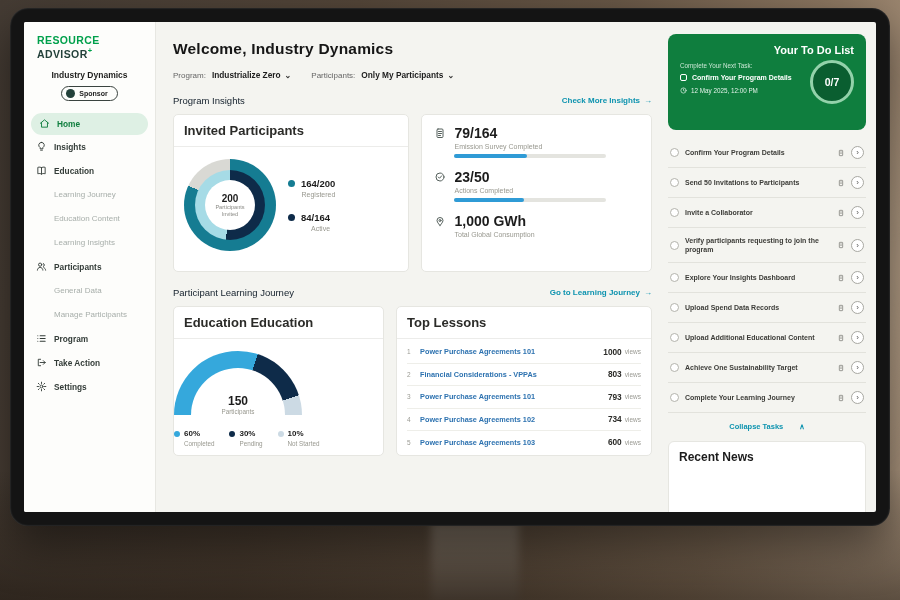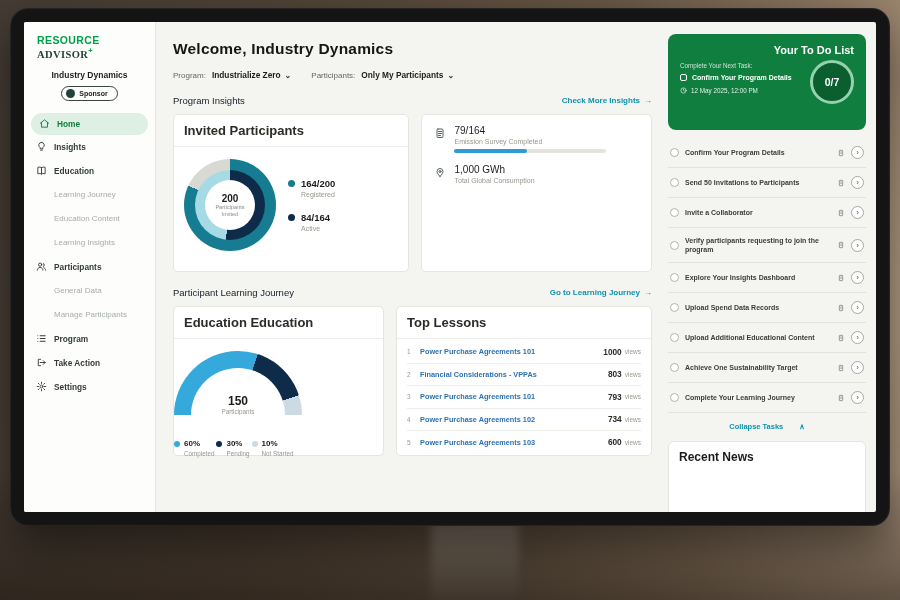--- a/index.html
+++ b/index.html
@@ -13,21 +13,21 @@
   .stand { position:absolute; left:431px; top:522px; width:88px; height:80px;
     background:linear-gradient(to bottom,#998b7b,#6d6053); filter:blur(4px); }
   .monitor { position:absolute; left:10px; top:8px; width:880px; height:518px; background:#141414;
     border-radius:18px; box-shadow:0 18px 45px rgba(0,0,0,.5), inset 0 0 2px rgba(255,255,255,.25); }
   .screen { position:absolute; left:24px; top:22px; width:852px; height:490px; background:#f4f4f0;
     overflow:hidden; border-radius:2px; }
 
   
   .sidebar { position:absolute; left:0; top:0; bottom:0; width:132px; background:#fdfdfb; border-right:1px solid #e7e7e2; }
   .logo { padding:12px 0 0 13px; font-size:10.5px; font-weight:bold; letter-spacing:.4px; }
-  .logo .g { color:#00a04b; } .logo .d { color:#23413a;font-family:Liberation Serif, serif; }
+  .logo .g { color:#00a04b; } .logo .d { color:#23413a; }
   .logo .plus { color:#00a04b; font-size:7.5px; vertical-align:super; }
   .org { text-align:center; font-size:8.5px; font-weight:bold; color:#1f1f1d; margin-top:10px; }
   .sponsor { width:fit-content; margin:6px auto 0; border:1px solid #3a433f; border-radius:9px;
     padding:2px 9px 2px 4px; font-size:7px; font-weight:bold; color:#222; display:flex; align-items:center; gap:4px; cursor:pointer; }
   .sdot { width:9px; height:9px; border-radius:50%; background:#23413a; }
   .nav { margin-top:12px; }
   .nav-item { display:flex; align-items:center; gap:7px; height:24px; padding:0 12px;
     font-size:8.3px; font-weight:bold; color:#333c38; cursor:pointer; }
   .nav-item svg { width:11px; height:11px; flex:0 0 11px; }
   .nav-item.sub { padding-left:30px; color:#a7aeaa; font-weight:normal; font-size:8px; }
@@ -51,44 +51,44 @@
   .donut-row { display:flex; align-items:center; gap:12px; padding:12px 10px; }
   .donut { width:92px; height:92px; border-radius:50%; position:relative;
     background:conic-gradient(#157c92 0 295deg,#d9d9d4 295deg 360deg); }
   .donut-mid { position:absolute; inset:11px; border-radius:50%;
     background:conic-gradient(#0e2b49 0 187deg,#a6dbe6 187deg 360deg); }
   .donut-center { position:absolute; inset:21px; background:#fff; border-radius:50%;
     display:flex; flex-direction:column; align-items:center; justify-content:center; text-align:center; }
   .dcv { font-size:10px; font-weight:bold; color:#1c1c1c; }
   .dcl { font-size:5.6px; color:#8b8b86; width:36px; line-height:1.25; }
   .legend { display:flex; flex-direction:column; gap:14px; }
-  .leg { display:flex; gap:6px; align-items:flex-start; }
+  .leg { display:flex; gap:6px; align-items:flex-start;text-align:right; }
   .dot { width:7px; height:7px; border-radius:50%; margin-top:2px; flex:0 0 7px; }
   .leg-val { font-size:9.5px; font-weight:bold; color:#1c1c1c; }
   .leg-lab { font-size:7px; color:#98988f; margin-top:2px; }
 
   
   .stats { padding:10px 12px; display:flex; flex-direction:column; gap:11px; }
   .stat { display:flex; gap:8px; }
   .stat svg { width:12px; height:12px; color:#55605c; margin-top:2px; flex:0 0 12px; }
-  .stat-val { font-size:10px; font-weight:normal; color:#1c1c1c; }
+  .stat-val { font-size:14px; font-weight:bold; color:#1c1c1c; }
   .stat-lab { font-size:7px; color:#98988f; margin:2px 0 4px; }
   .pbar { width:152px; height:4px; background:#e4e4df; border-radius:2px; }
   .pfill { height:100%; background:#2f9bd6; border-radius:2px; }
 
   
   .gauge-wrap { padding:12px 0 0; display:flex; flex-direction:column; align-items:flex-start; }
   .gauge { width:128px; height:64px; position:relative; overflow:hidden; }
   .gauge-circle { width:128px; height:128px; border-radius:50%; position:absolute; top:0; left:0;
     background:conic-gradient(from 270deg,#35a8dc 0 108deg,#0e2b49 108deg 162deg,#ccdae4 162deg 180deg,#ffffff 180deg 360deg); }
   .gauge-hole { position:absolute; left:17px; top:17px; width:94px; height:94px; border-radius:50%; background:#fff; }
   .gauge-center { position:absolute; left:0; right:0; bottom:0; text-align:center; }
   .gcv { font-size:12px; font-weight:bold; color:#1c1c1c; }
   .gcl { font-size:6.3px; color:#98988f; }
-  .gauge-legend { display:flex; gap:2px; margin-top:24px; }
+  .gauge-legend { display:flex; gap:15px; margin-top:14px; }
   .gleg { display:flex; gap:4px; }
   .gdot { width:6px; height:6px; border-radius:50%; margin-top:2px; flex:0 0 6px; }
   .gleg-val { font-size:8px; font-weight:bold; color:#1c1c1c; }
   .gleg-lab { font-size:6.3px; color:#98988f; margin-top:2px; }
 
   
   .lessons { padding:2px 10px; }
   .lrow { display:flex; align-items:center; height:22.5px; border-bottom:1px solid #eeeee9; }
   .lrow:last-child { border-bottom:none; }
   .lrank { font-size:6.5px; color:#9a9a93; width:13px; }
@@ -271,20 +271,33 @@
             <div>
               <div class="stat-val">79/164</div>
               <div class="stat-lab">Emission Survey Completed</div>
               <div class="pbar">
                   <div class="pfill" style="width:48%;"></div>
                 </div>
             </div>
           </div>
           <div class="stat">
             <svg viewBox="0 0 24 24" fill="none" stroke="currentColor" stroke-width="2" stroke-linecap="round" stroke-linejoin="round">
+                <circle cx="12" cy="12" r="8"></circle>
+                <path d="M8.5 12l2.5 2.5 4.5-5"></path>
+              </svg>
+            <div>
+              <div class="stat-val">23/50</div>
+              <div class="stat-lab">Actions Completed</div>
+              <div class="pbar">
+                  <div class="pfill" style="width:46%;"></div>
+                </div>
+            </div>
+          </div>
+          <div class="stat">
+            <svg viewBox="0 0 24 24" fill="none" stroke="currentColor" stroke-width="2" stroke-linecap="round" stroke-linejoin="round">
                 <path d="M12 21s-6-6.2-6-10a6 6 0 1 1 12 0c0 3.8-6 10-6 10z"></path>
                 <circle cx="12" cy="11" r="2"></circle>
               </svg>
             <div>
               <div class="stat-val">1,000 GWh</div>
               <div class="stat-lab">Total Global Consumption</div>
             </div>
           </div>
         </div>
       </div>

